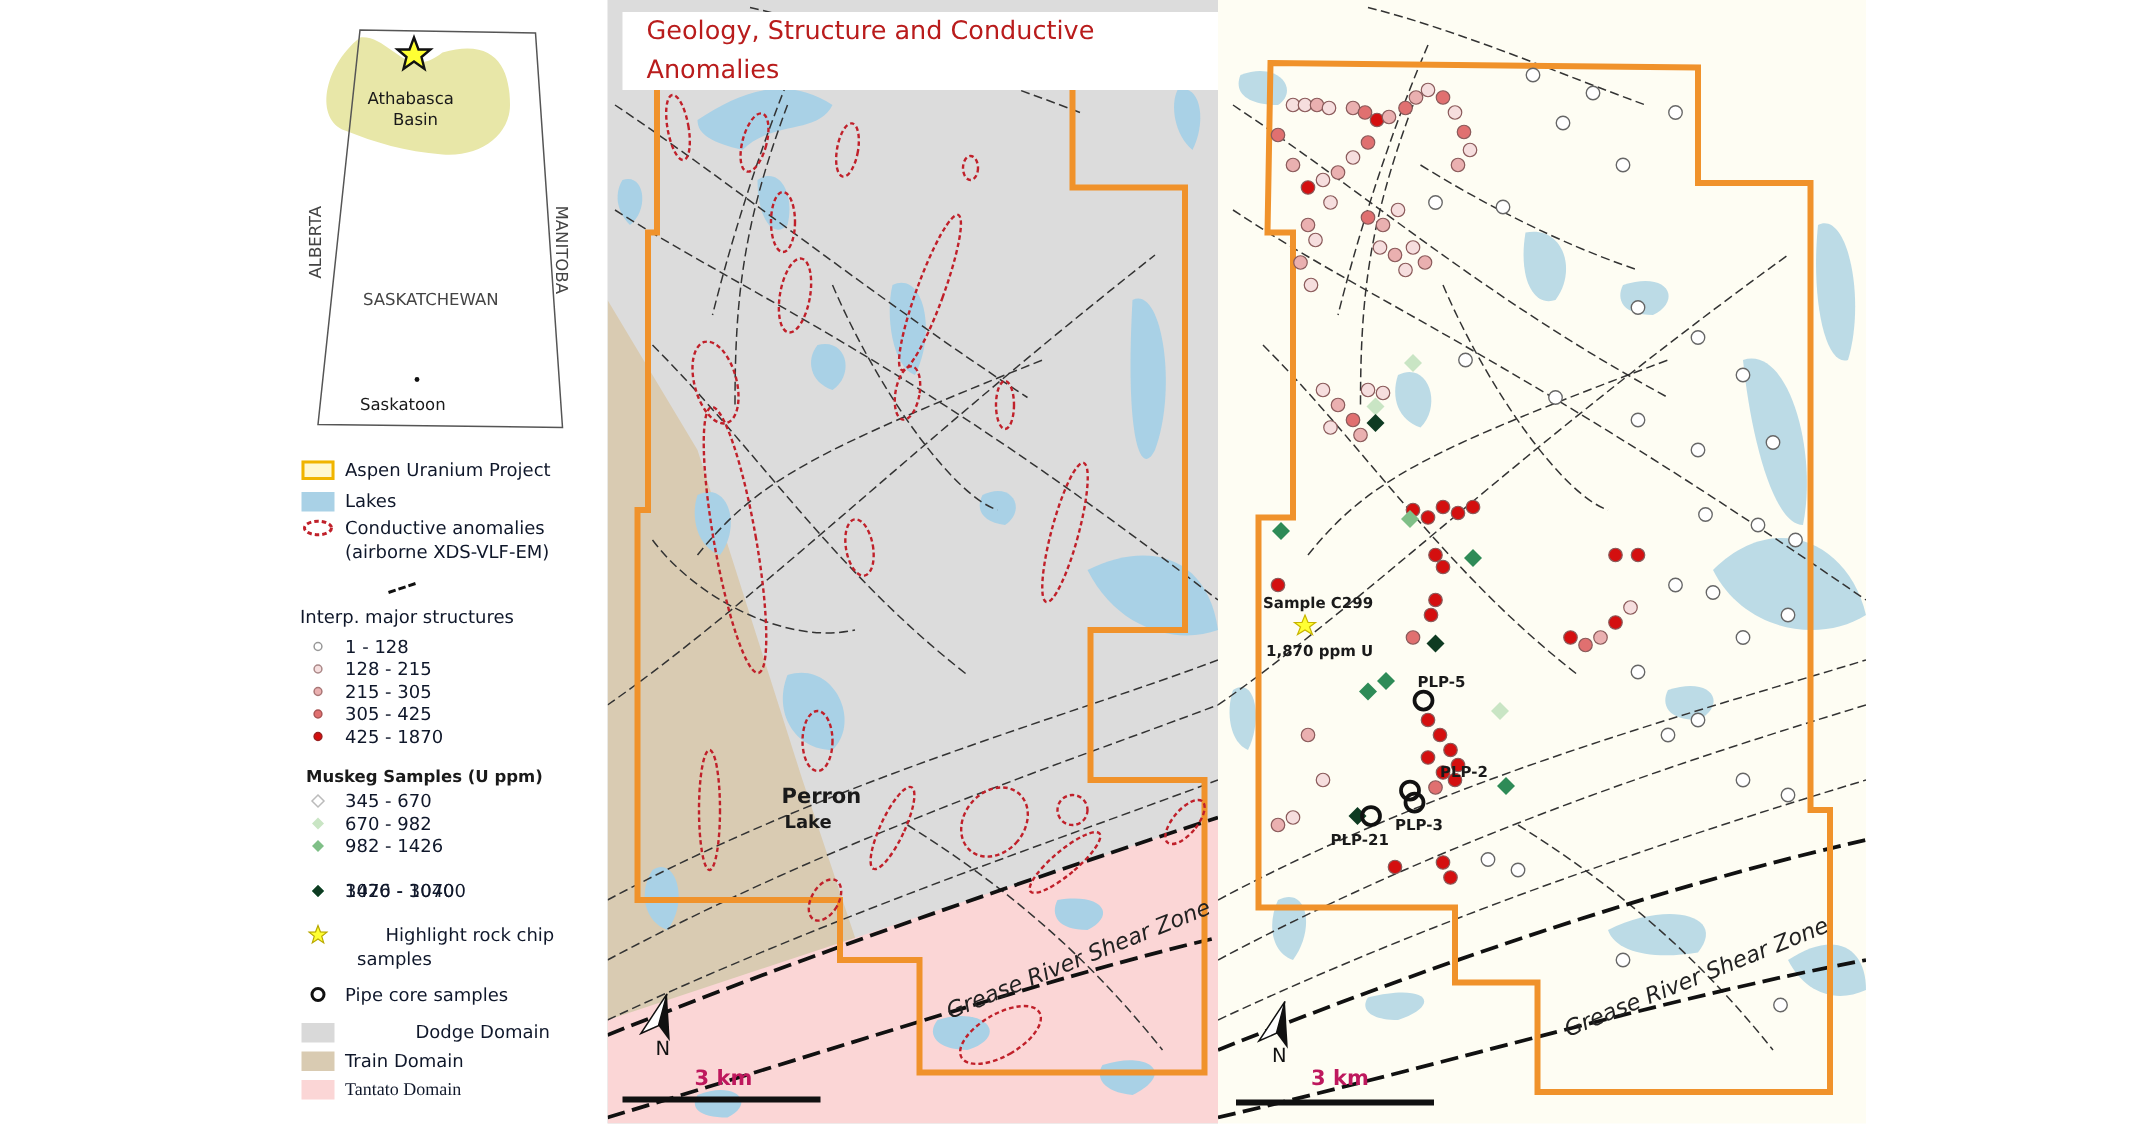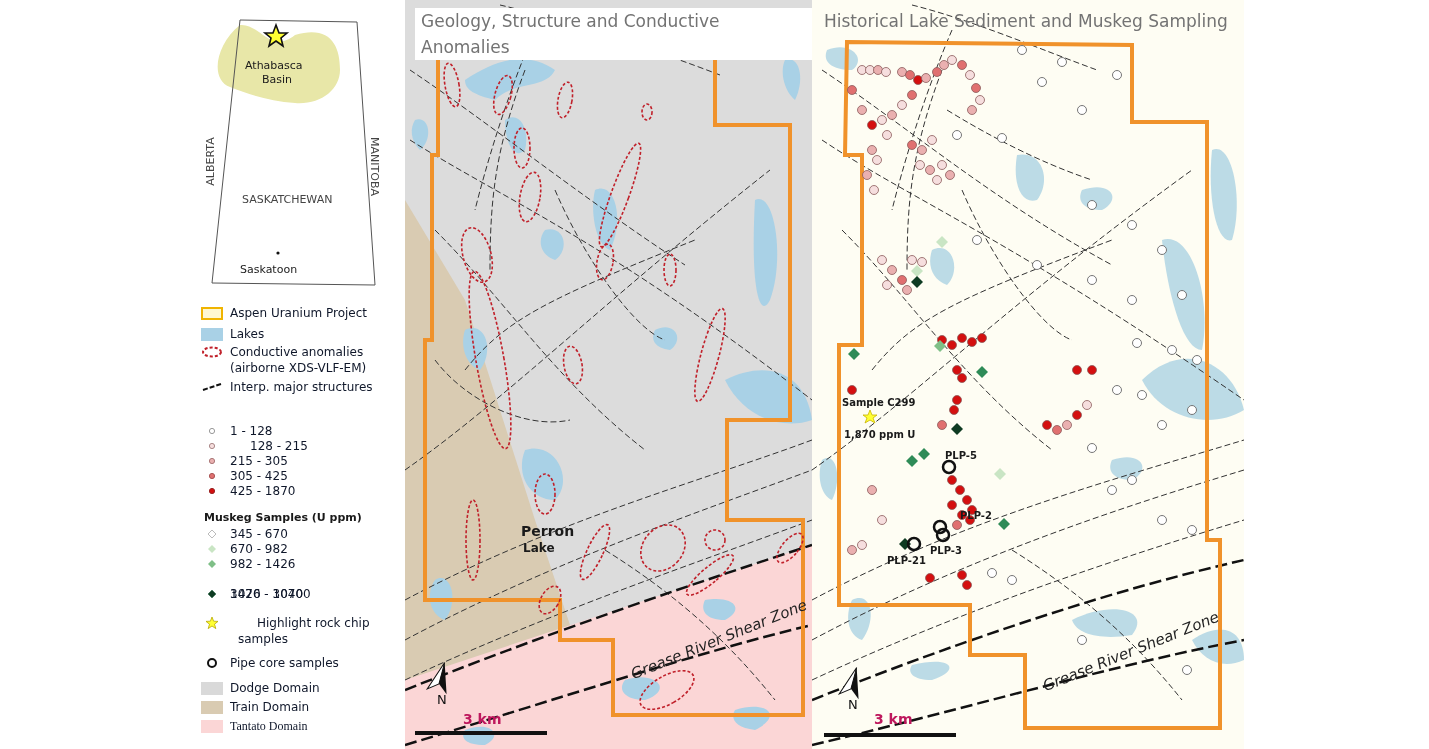--- a/index.html
+++ b/index.html
@@ -3,21 +3,21 @@
 <meta charset="utf-8">
 <style>
   html,body{margin:0;padding:0;background:#ffffff;}
   body{width:1429px;height:749px;position:relative;overflow:hidden;font-family:"Liberation Sans",sans-serif;color:#222;}
   .panel{position:absolute;}
   #inset{left:200px;top:15px;width:200px;height:280px;}
   #legend{left:200px;top:300px;width:205px;height:449px;font-family:"DejaVu Sans",sans-serif;}
   #map-left{left:405px;top:0;width:407px;height:749px;overflow:hidden;background:#dcdcdc;}
   #map-right{left:812px;top:0;width:432px;height:749px;overflow:hidden;background:#fefdf3;}
   svg{display:block;}
-  .map-title{position:absolute;top:8px;background:#ffffff;padding:0 6px;font-family:"DejaVu Sans",sans-serif;font-size:17px;line-height:26px;color:#737373;}
+  .map-title{position:absolute;top:8px;background:#ffffff;padding:0 16px;font-family:"DejaVu Sans",sans-serif;font-size:17px;line-height:26px;color:#b91c1c;}
   .leg-row{position:absolute;left:0;display:flex;align-items:center;font-size:12px;line-height:14px;color:#0f172a;}
   .leg-sym{width:24px;display:flex;justify-content:center;align-items:center;flex:0 0 24px;margin-right:6px;}
   .leg-head{position:absolute;left:4px;font-size:11px;font-weight:bold;color:#1a1a1a;}
   .sw{width:22px;height:13px;}
   .map-label{position:absolute;font-family:"DejaVu Sans",sans-serif;font-weight:bold;font-size:12px;color:#1a1a1a;white-space:nowrap;}
   .scalebar{position:absolute;height:4px;background:#111;}
   .scale-text{position:absolute;font-family:"DejaVu Sans",sans-serif;font-weight:bold;font-size:14px;color:#be185d;}
   .shear{position:absolute;font-family:"DejaVu Sans",sans-serif;font-style:italic;font-size:15px;color:#222;transform-origin:left bottom;white-space:nowrap;}
   .north-n{position:absolute;font-family:"DejaVu Sans",sans-serif;font-size:13px;color:#111;}
 </style>
@@ -56,38 +56,38 @@
     <span class="leg-sym">
         <svg width="22" height="12">
           <ellipse cx="11" cy="6" rx="9" ry="4.5" fill="none" stroke="#c0202a" stroke-width="2" stroke-dasharray="3,2"></ellipse>
         </svg>
       </span>
     <span>Conductive anomalies</span>
   </div>
   <div class="leg-row" style="top:61px;left:30px;">
     <span>(airborne XDS-VLF-EM)</span>
   </div>
-  <div class="leg-row" style="top:80px;">
+  <div class="leg-row" style="top:80px;flex-direction:column;">
     <span class="leg-sym">
         <svg width="22" height="10">
           <line x1="2" y1="8" x2="20" y2="2" stroke="#111" stroke-width="2" stroke-dasharray="5,2"></line>
         </svg>
       </span>
     <span>Interp. major structures</span>
   </div>
 
   <div class="leg-row" style="top:124px;">
     <span class="leg-sym">
         <svg width="10" height="10">
           <circle cx="5" cy="5" r="2.6" fill="#ffffff" stroke="#999" stroke-width="1"></circle>
         </svg>
       </span>
     <span>1 - 128</span>
   </div>
-  <div class="leg-row" style="top:139px;gap:20px;">
+  <div class="leg-row" style="top:139px;">
     <span class="leg-sym">
         <svg width="10" height="10">
           <circle cx="5" cy="5" r="2.6" fill="#f6dede" stroke="#a88" stroke-width="1"></circle>
         </svg>
       </span>
     <span>128 - 215</span>
   </div>
   <div class="leg-row" style="top:154px;">
     <span class="leg-sym">
         <svg width="10" height="10">
@@ -167,21 +167,21 @@
     <span>samples</span>
   </div>
   <div class="leg-row" style="top:356px;">
     <span class="leg-sym">
         <svg width="12" height="12">
           <circle cx="6" cy="6" r="4" fill="none" stroke="#111" stroke-width="2"></circle>
         </svg>
       </span>
     <span>Pipe core samples</span>
   </div>
-  <div class="leg-row" style="top:381px;">
+  <div class="leg-row" style="top:381px;gap:47px;">
     <span class="leg-sym">
         <span class="sw" style="background:#d9d9d9;"></span>
       </span>
     <span>Dodge Domain</span>
   </div>
   <div class="leg-row" style="top:400px;">
     <span class="leg-sym">
         <span class="sw" style="background:#d9cbb2;"></span>
       </span>
     <span>Train Domain</span>
@@ -450,21 +450,20 @@
       <circle cx="128" cy="527" r="6"></circle>
       <circle cx="131" cy="535" r="6"></circle>
       <circle cx="102" cy="544" r="6"></circle>
     </g>
     <polygon points="58,410 60,415 65,415 61,418 63,423 58,420 53,423 55,418 51,415 56,415" fill="#ffff33" stroke="#c8b400" stroke-width="0.8"></polygon>
     <g transform="translate(35,665) rotate(15)">
       <polygon points="10,0 0,30 10,22" fill="#fff" stroke="#111" stroke-width="1"></polygon>
       <polygon points="10,0 20,30 10,22" fill="#111"></polygon>
     </g>
   </svg>
-  <div class="map-title" style="left:6px;background:transparent;">Historical Lake Sediment and Muskeg Sampling</div>
   <div class="map-label" style="left:30px;top:397px;font-size:10px;">Sample  C299</div>
   <div class="map-label" style="left:32px;top:429px;font-size:10px;">1,870 ppm U</div>
   <div class="map-label" style="left:133px;top:450px;font-size:10px;">PLP-5</div>
   <div class="map-label" style="left:100px;top:510px;font-size:10px;padding-left:48px;">PLP-2</div>
   <div class="map-label" style="left:118px;top:545px;font-size:10px;">PLP-3</div>
   <div class="map-label" style="left:75px;top:555px;font-size:10px;">PLP-21</div>
   <div class="shear" style="left:235px;top:677px;transform:rotate(-22deg);">Grease River Shear Zone</div>
   <div class="north-n" style="left:36px;top:697px;">N</div>
   <div class="scale-text" style="left:62px;top:711px;">3 km</div>
   <div class="scalebar" style="left:12px;top:733px;width:132px;"></div>

